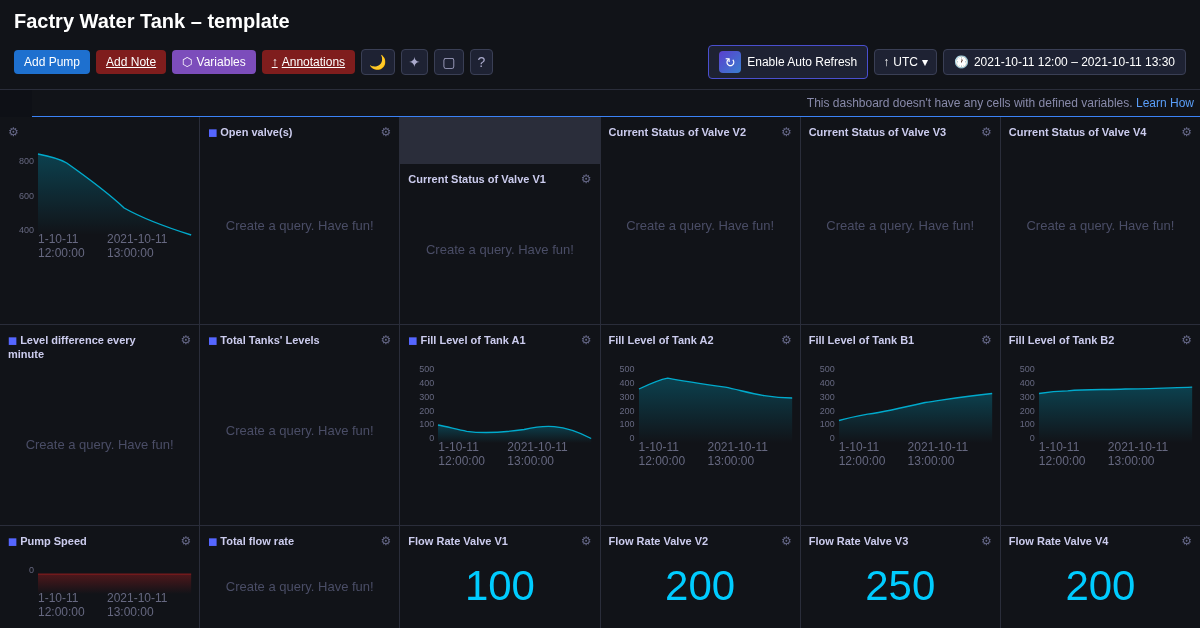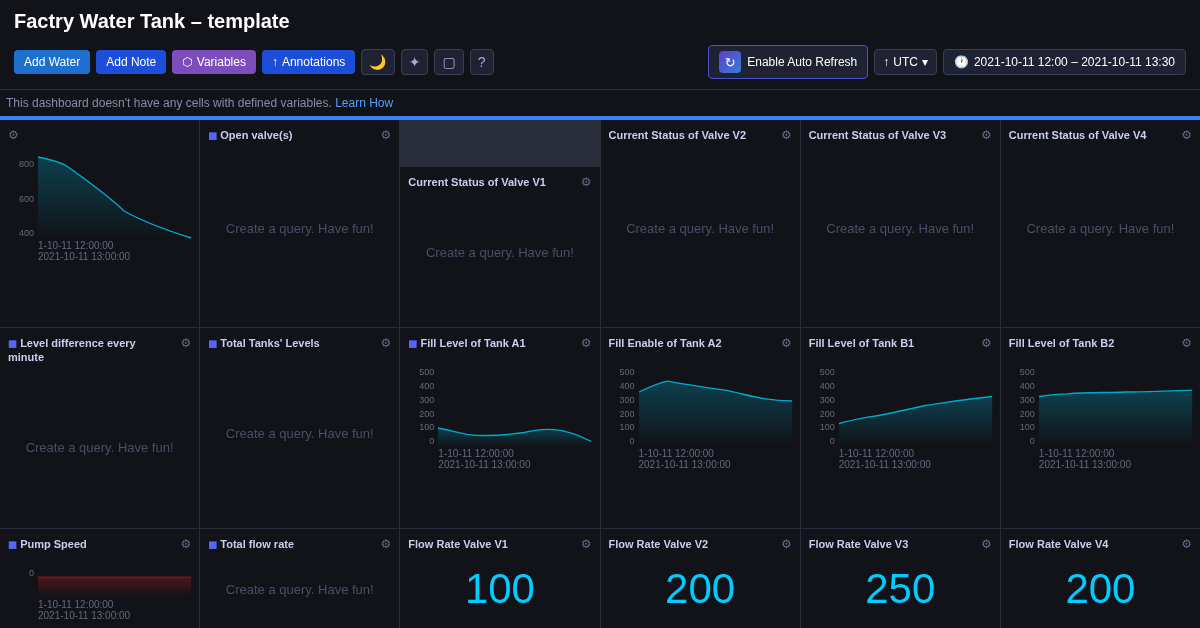--- a/index.html
+++ b/index.html
@@ -36,21 +36,21 @@
       gap: 4px;
       padding: 5px 10px;
       border-radius: 4px;
       border: none;
       cursor: pointer;
       font-size: 12px;
       font-weight: 500;
       color: #ffffff;
     }
     .btn-blue { background: #1e70cf; }
-    .btn-gray { background: #1d4ed8; }
+    .btn-gray { background: #7f1d1d; text-decoration: underline; }
     .btn-purple { background: #7c4dbb; }
     .icon-btn {
       background: #1e2233;
       border: 1px solid #3a3f55;
       border-radius: 4px;
       padding: 4px 7px;
       cursor: pointer;
       color: #aaaacc;
       font-size: 14px;
     }
@@ -103,25 +103,26 @@
       font-size: 12px;
       cursor: pointer;
       display: flex;
       align-items: center;
       gap: 5px;
     }
 
     
     .info-bar {
       background: #111318;
-      text-align: left;
+      text-align: right;
       padding: 6px;
       font-size: 12px;
       color: #888aaa;
-      border-bottom: 4px solid #3b82f6;
+      border-bottom: 1px solid #3b82f6;
+      margin-left: 32px;
     }
     .info-bar a {
       color: #5a9ef8;
       text-decoration: none;
     }
 
     
     .dashboard {
       display: grid;
       grid-template-columns: repeat(6, 1fr);
@@ -196,24 +197,23 @@
       bottom: 20px;
     }
     .x-axis {
       position: absolute;
       bottom: 0;
       left: 30px;
       right: 0;
       height: 18px;
       display: flex;
       justify-content: space-between;
-      align-items: flex-start;
+      align-items: center;
       color: #666880;
-      font-size: 10px;
-      flex-direction: column;
+      font-size: 12px;
     }
 
     
     .big-number {
       display: flex;
       align-items: center;
       justify-content: center;
       height: calc(100% - 30px);
       font-size: 42px;
       font-weight: 300;
@@ -228,21 +228,21 @@
       height: 100%;
       overflow: visible;
     }
   </style>
 </head>
 <body>
 
 <div class="header">
   <div class="header-title">Factry Water Tank – template</div>
   <div class="toolbar">
-    <button class="btn btn-blue">Add Water</button>
+    <button class="btn btn-blue">Add Pump</button>
     <button class="btn btn-gray">Add Note</button>
     <button class="btn btn-purple">
       <span>⬡</span>
       <span>Variables</span>
     </button>
     <button class="btn btn-gray">
       <span>↑</span>
       <span>Annotations</span>
     </button>
     <button class="icon-btn">🌙</button>
@@ -374,21 +374,21 @@
         <path d="M0,80 C10,82 20,85 30,87 C50,90 70,88 90,85 C110,80 130,78 160,95" fill="none" stroke="#00aacc" stroke-width="1.5"></path>
       </svg></div>
         <div class="x-axis">
           <span>1-10-11 12:00:00</span>
           <span>2021-10-11 13:00:00</span>
         </div>
       </div>
     </div>
     <div class="cell" style="min-height: 200px;">
       <div class="cell-header">
-        <span class="cell-title">Fill Enable of Tank A2</span>
+        <span class="cell-title">Fill Level of Tank A2</span>
         <span class="cell-gear">⚙</span>
       </div>
       <div class="chart-area">
         <div class="y-axis">
           <span>500</span>
           <span>400</span>
           <span>300</span>
           <span>200</span>
           <span>100</span>
           <span>0</span>

